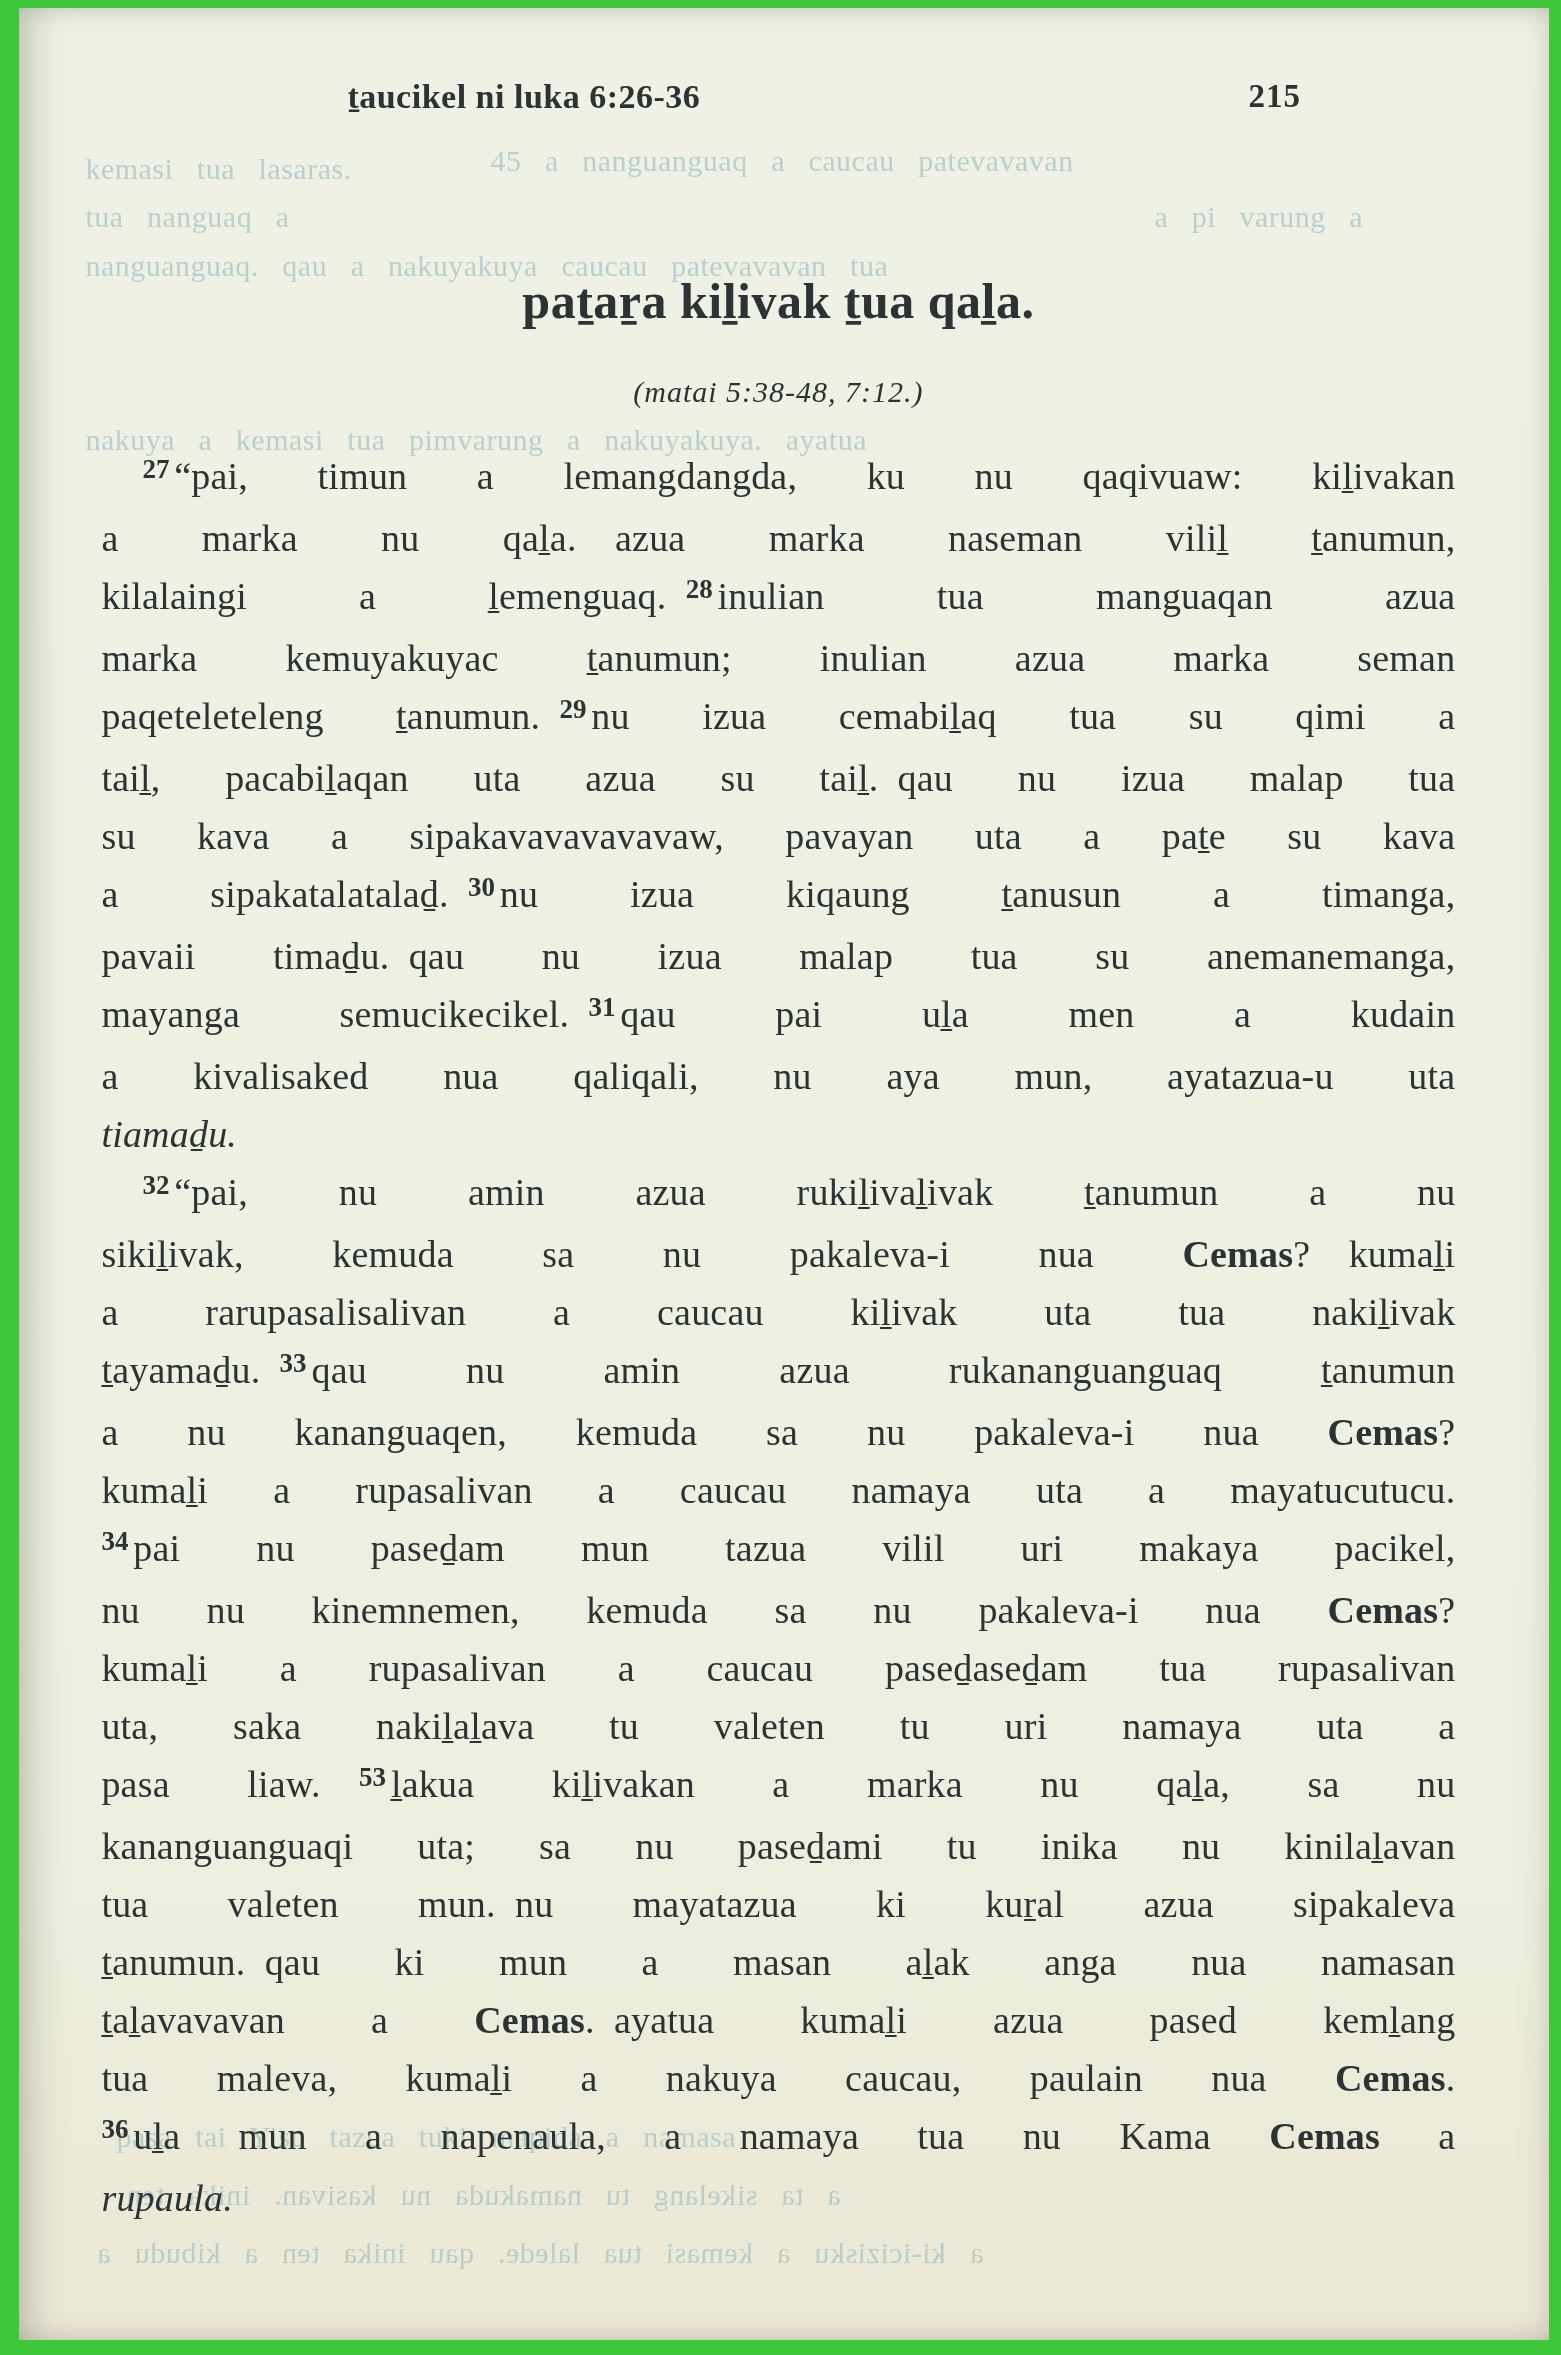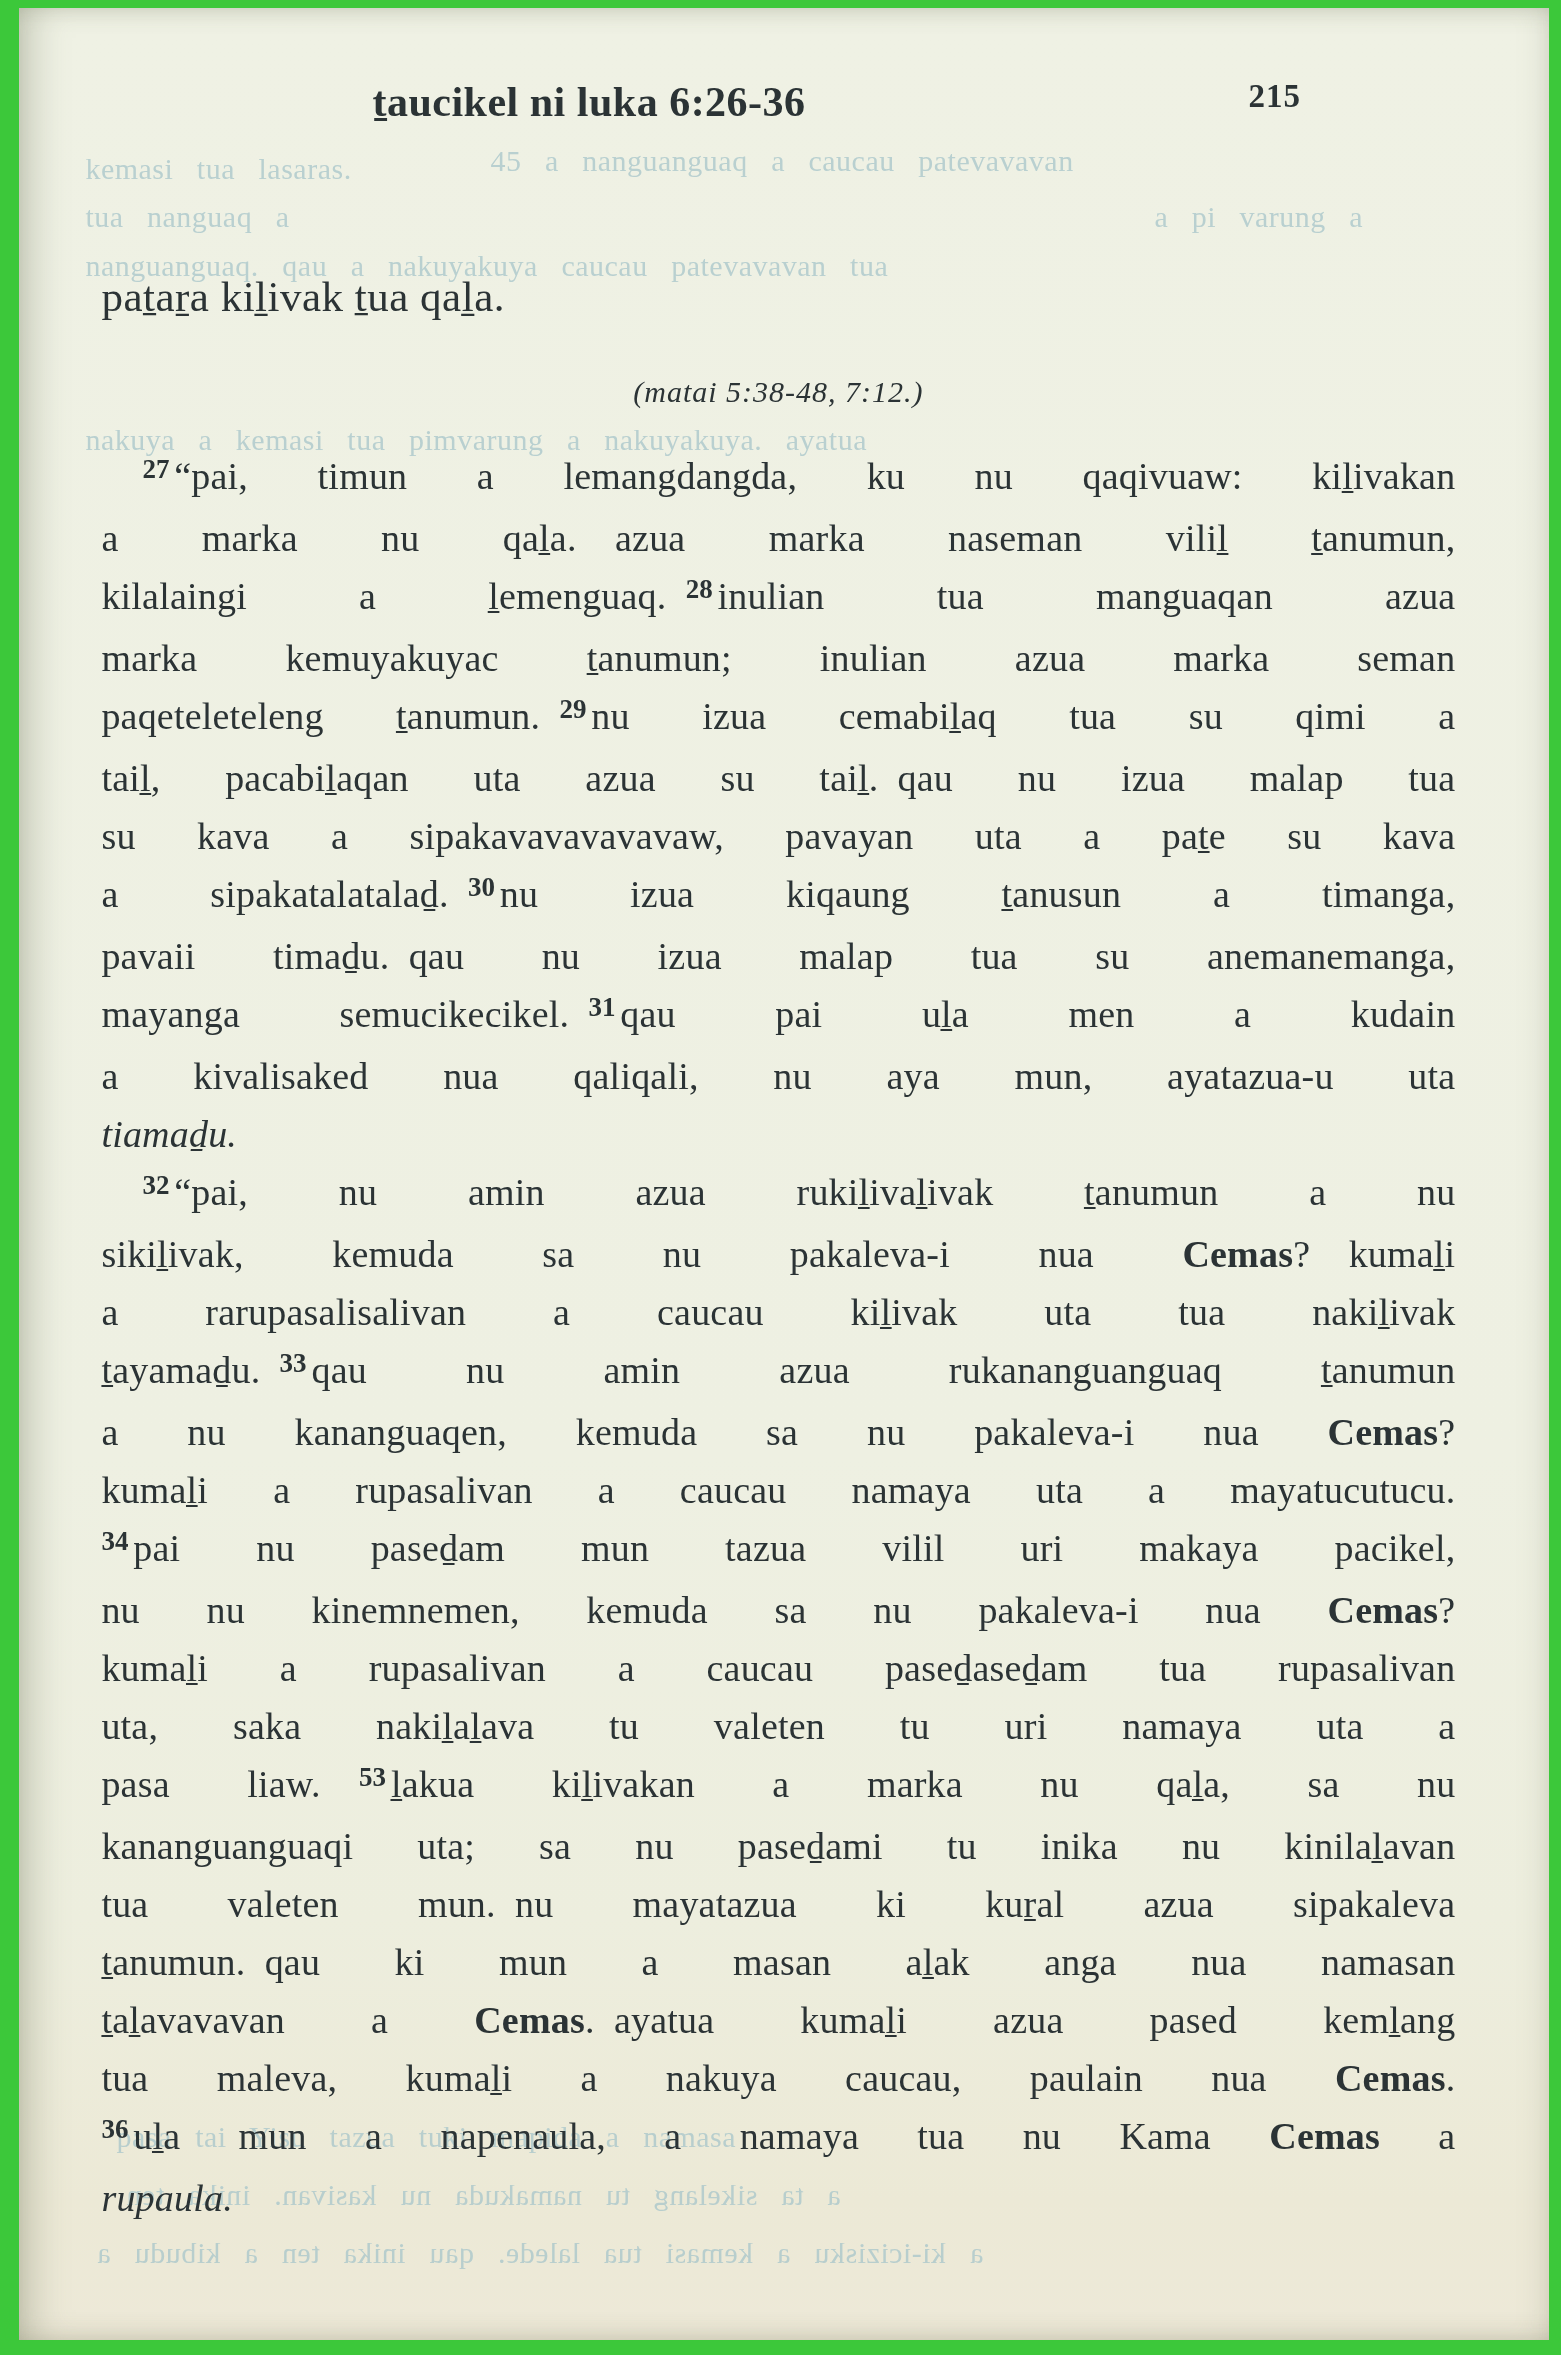--- a/index.html
+++ b/index.html
@@ -30,30 +30,30 @@
     filter:blur(0.6px);
     font-size:30px;
     word-spacing:15.5px;
     white-space:nowrap;
     letter-spacing:0.5px;
   }
   .ghost.mirrored{transform:scaleX(-1);transform-origin:50% 50%;}
   
   .running-title{
     position:absolute;left:328px;top:70px;
-    font-size:42px;font-weight:bold;letter-spacing:0.5px;margin-left:25px;
+    font-size:34px;font-weight:bold;letter-spacing:0.5px;
   }
   .page-number{
     position:absolute;left:1205px;top:70px;
     font-size:33px;font-weight:bold;letter-spacing:1px;margin-left:24px;
   }
   
   .section-title{
     position:absolute;left:82px;width:1354px;top:264px;
-    text-align:left;font-size:43px;font-weight:normal;letter-spacing:0.5px;
+    text-align:center;font-size:50px;font-weight:bold;letter-spacing:0.5px;
   }
   .section-ref{
     position:absolute;left:82px;width:1354px;top:367px;
     text-align:center;font-style:italic;font-size:30px;letter-spacing:1px;
   }
   
   .body-text{
     position:absolute;left:82px;top:439px;width:1354px;
     font-size:38px;line-height:58px;letter-spacing:0.2px;
   }

